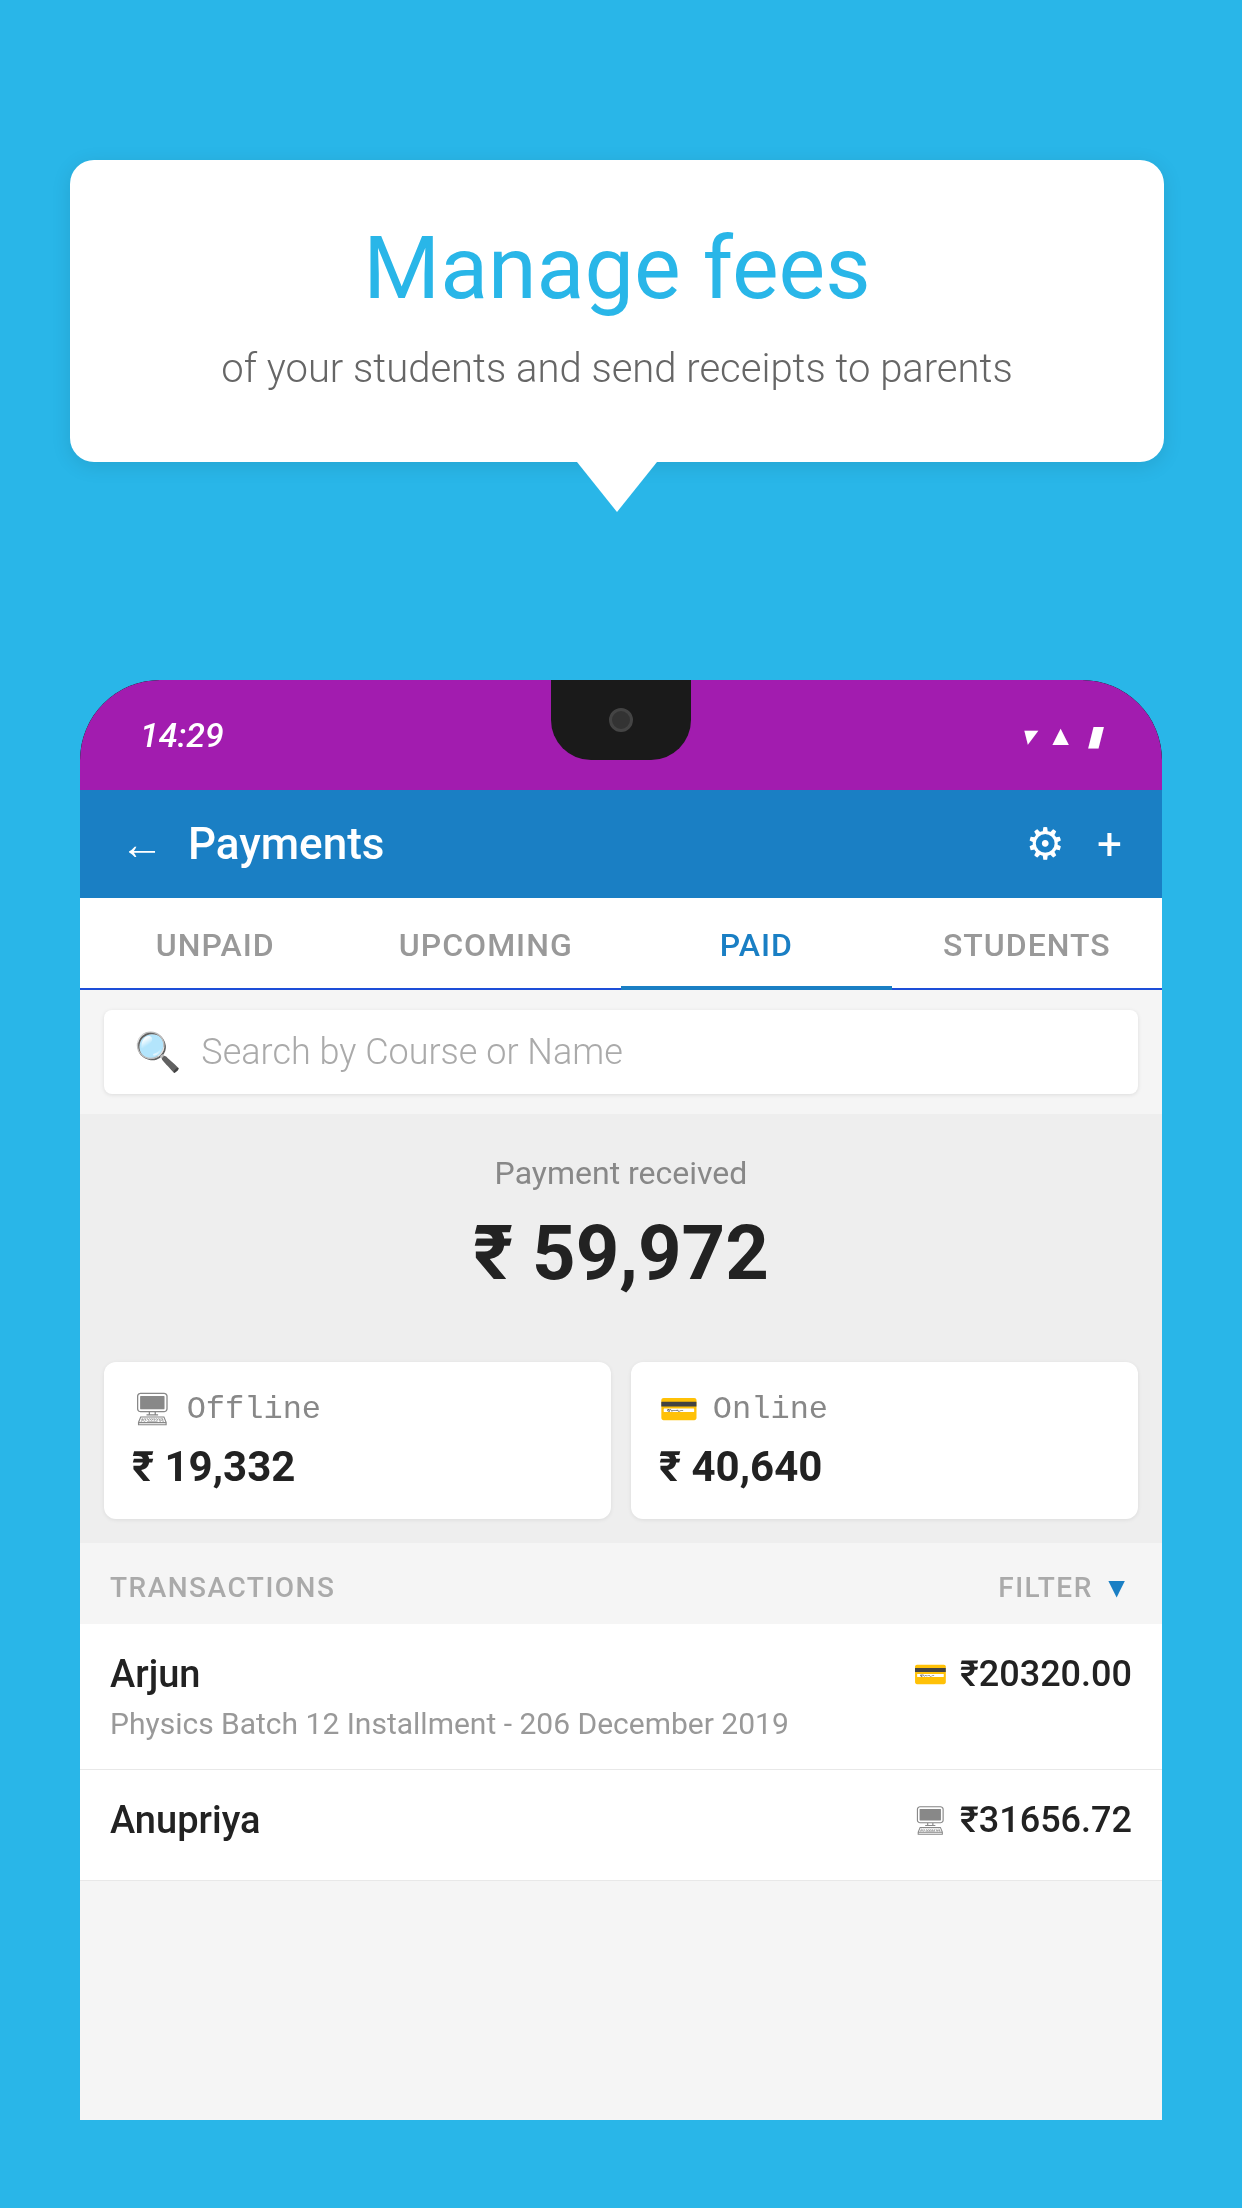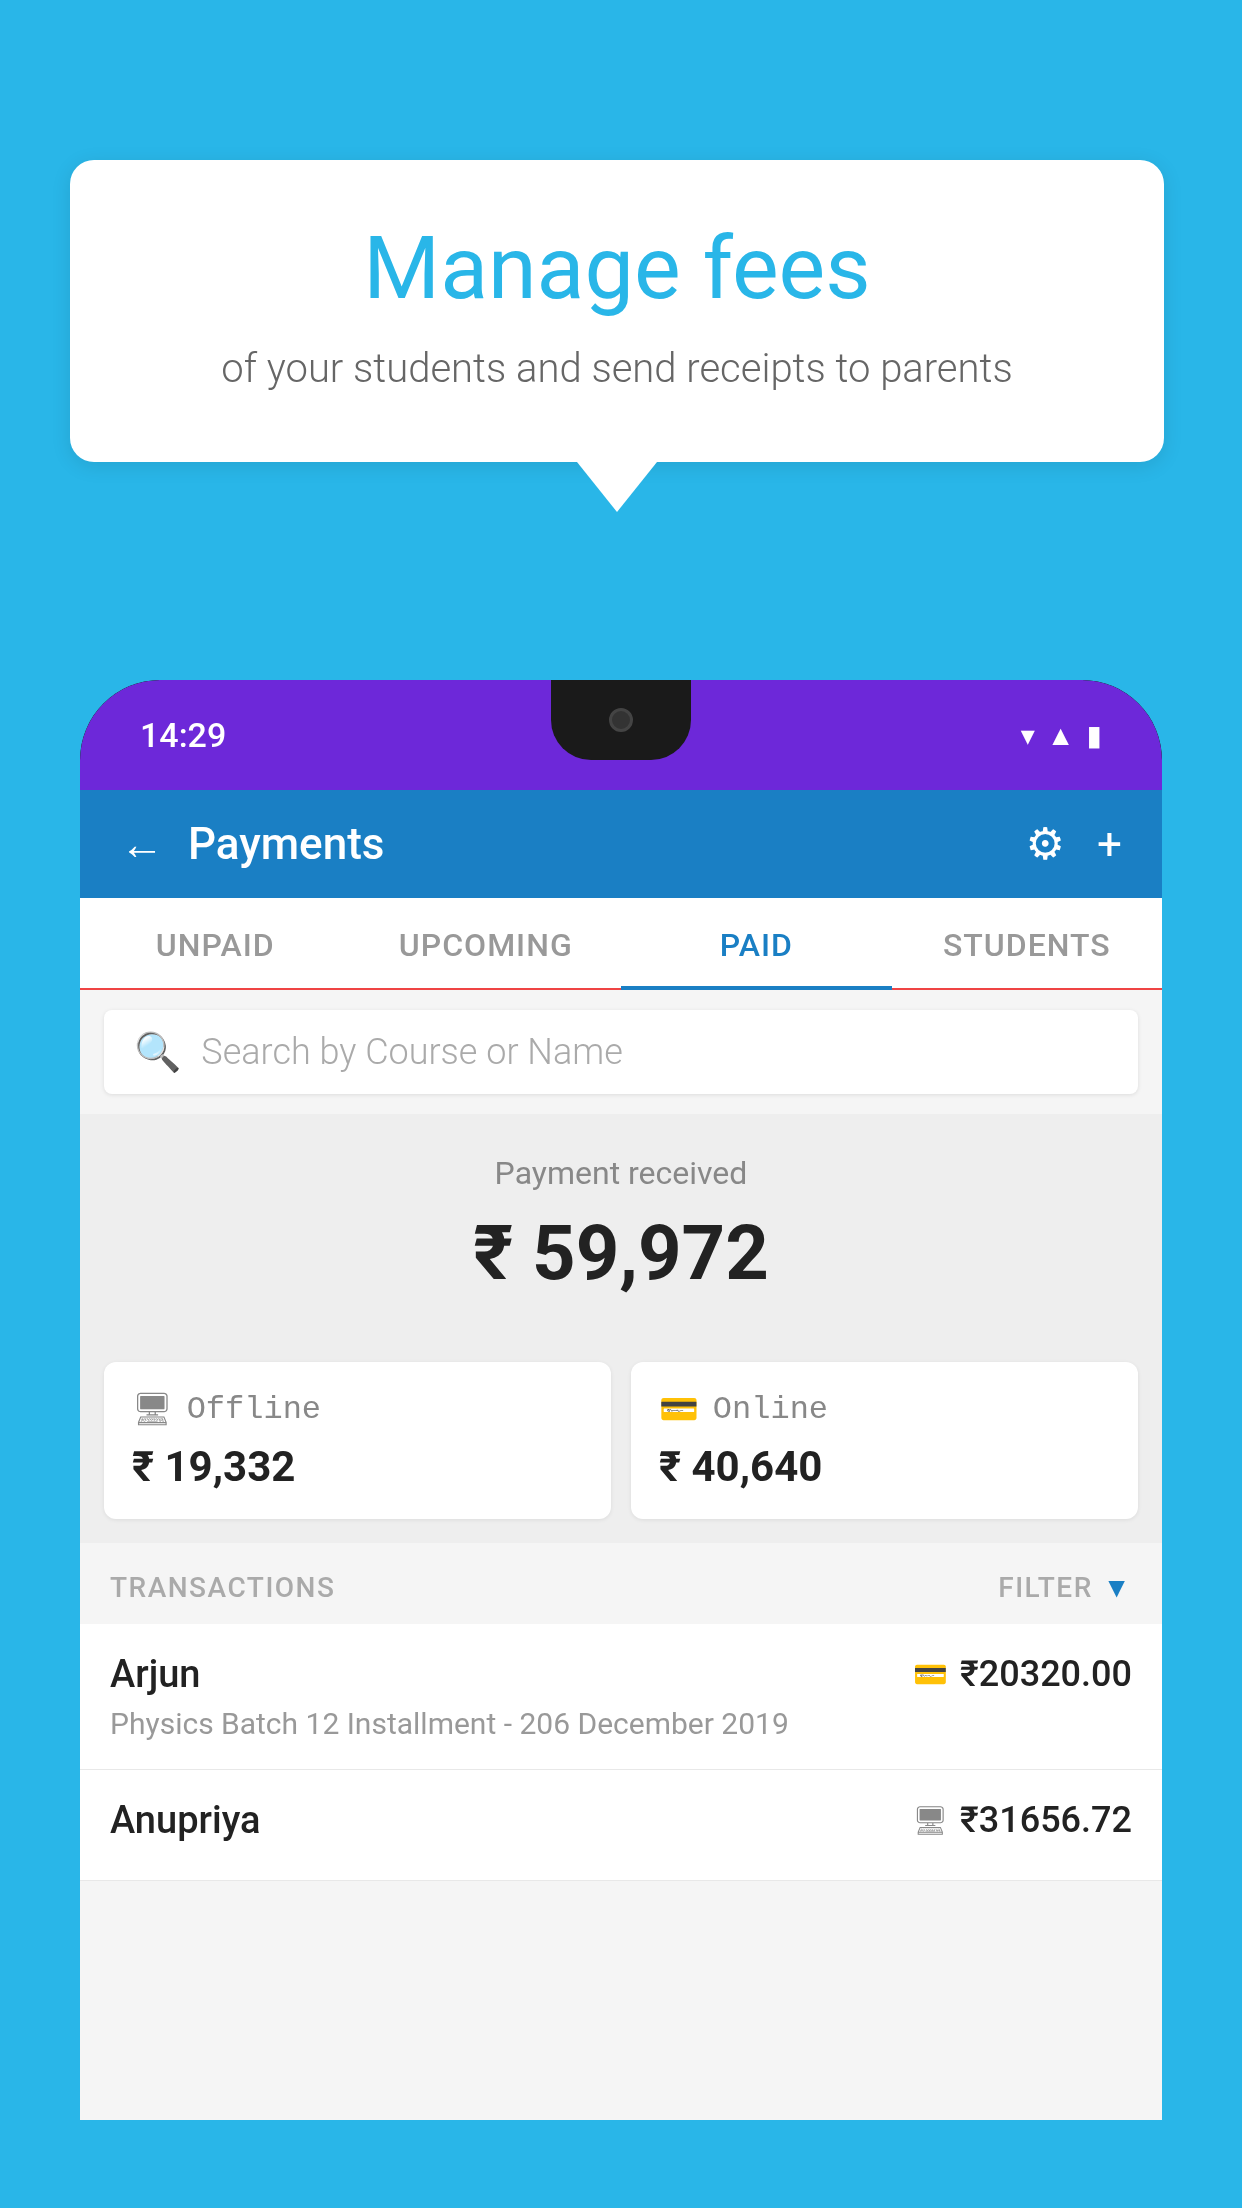--- a/index.html
+++ b/index.html
@@ -71,28 +71,29 @@
       background: #1a1a1a;
       border-radius: 80px 80px 0 0;
       padding: 0;
       position: relative;
       overflow: hidden;
       height: 1440px;
     }
 
     
     .phone-top-bar {
-      background: #6d28d9;
+      background: #a21caf;
       height: 110px;
       display: flex;
       align-items: center;
       justify-content: space-between;
       padding: 0 60px;
       position: relative;
       border-radius: 80px 80px 0 0;
+      font-style: italic;
     }
 
     .phone-time {
       color: white;
       font-size: 34px;
       font-weight: 500;
     }
 
     .phone-notch {
       position: absolute;
@@ -169,21 +170,21 @@
 
     .header-icon {
       color: white;
       font-size: 44px;
     }
 
     
     .tabs-bar {
       background: white;
       display: flex;
-      border-bottom: 2px solid #ef4444;
+      border-bottom: 2px solid #1d4ed8;
     }
 
     .tab-item {
       flex: 1;
       text-align: center;
       padding: 28px 0 24px;
       font-size: 32px;
       font-weight: 500;
       color: #999;
       letter-spacing: 1px;

